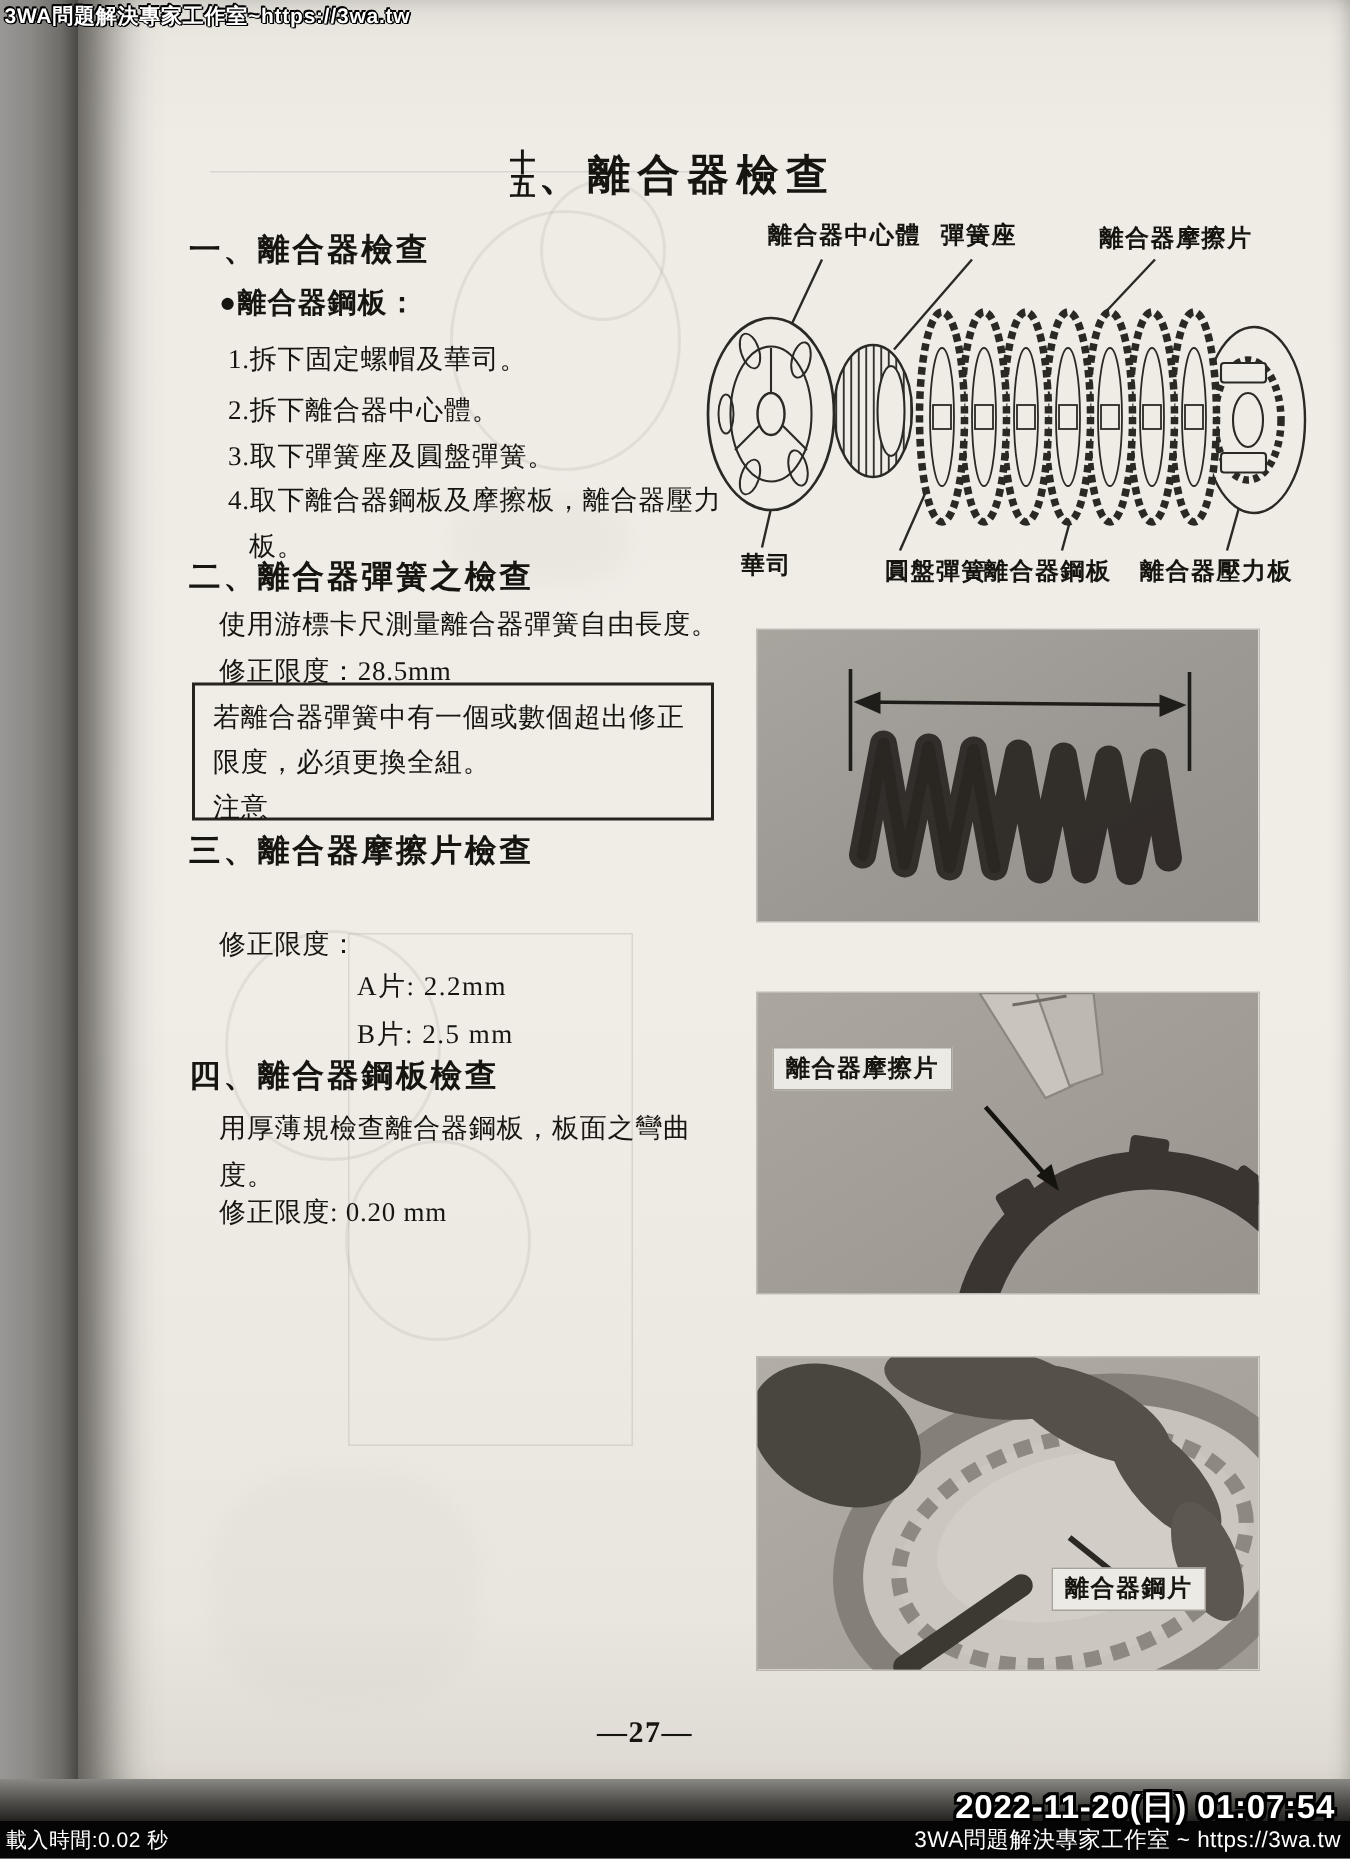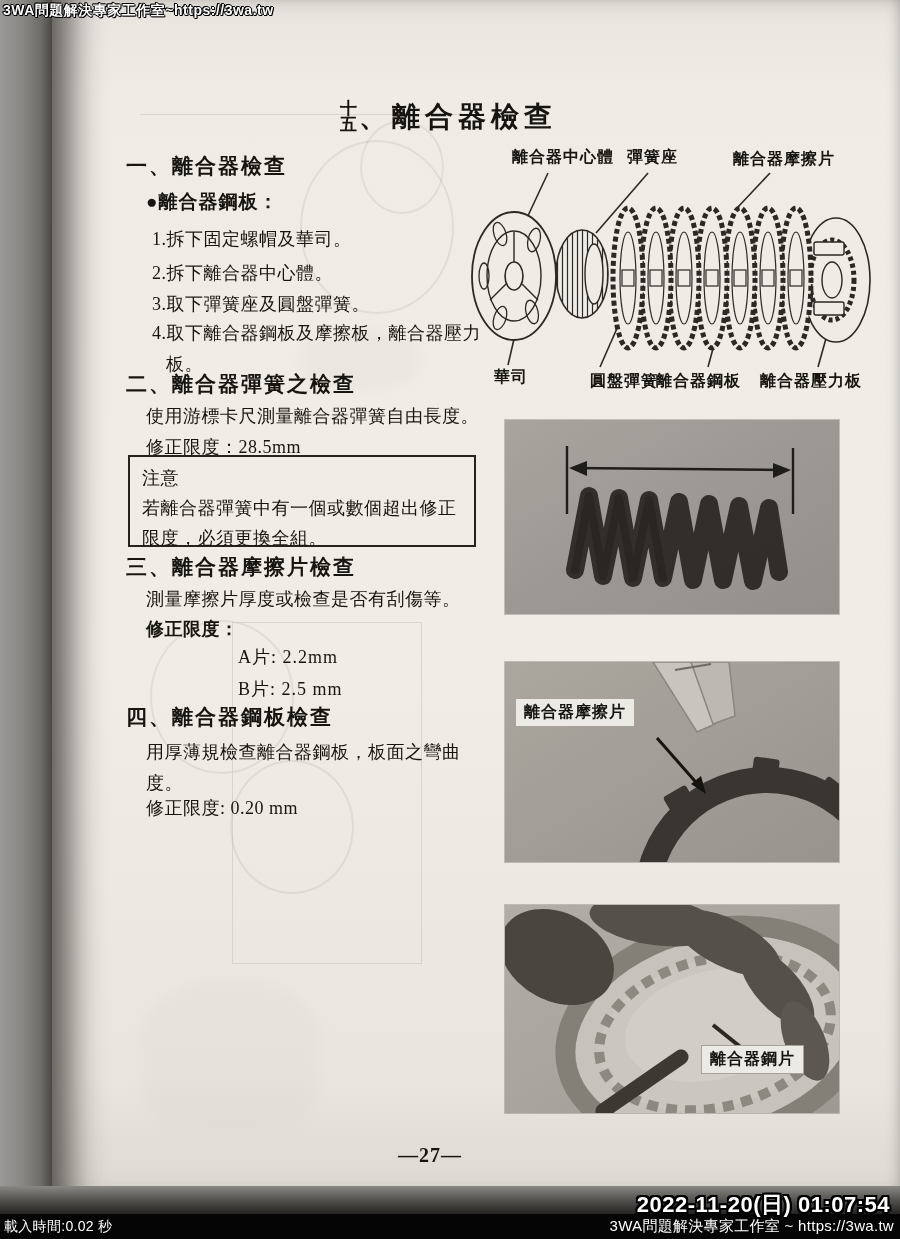--- a/index.html
+++ b/index.html
@@ -119,27 +119,26 @@
   <div class="subheading" style="top:189px;">●離合器鋼板：</div>
   <div class="step" style="top:224px;">1.拆下固定螺帽及華司。</div>
   <div class="step" style="top:258px;">2.拆下離合器中心體。</div>
   <div class="step" style="top:289px;">3.取下彈簧座及圓盤彈簧。</div>
   <div class="step" style="top:318px;">4.取下離合器鋼板及摩擦板，離合器壓力板。</div>
 
   <div class="heading" style="top:370px;">二、離合器彈簧之檢查</div>
   <div class="body-text" style="top:404px;white-space:nowrap;">使用游標卡尺測量離合器彈簧自由長度。</div>
   <div class="body-text" style="top:435px;">修正限度：28.5mm</div>
   <div class="note-box">
+    <div>若離合器彈簧中有一個或數個超出修正限度，必須更換全組。</div>
     <div>注意</div>
-    <div>若離合器彈簧中有一個或數個超出修正限度，必須更換全組。</div>
   </div>
 
   <div class="heading" style="top:553px;">三、離合器摩擦片檢查</div>
-  <div class="body-text" style="top:587px;white-space:nowrap;">測量摩擦片厚度或檢查是否有刮傷等。</div>
-  <div class="body-text" style="top:617px;font-weight:bold;">修正限度：</div>
+  <div class="body-text" style="top:617px;">修正限度：</div>
   <div class="spec" style="top:645px;text-align:right;">A片: 2.2mm</div>
   <div class="spec" style="top:677px;">B片: 2.5 mm</div>
 
   <div class="heading" style="top:703px;">四、離合器鋼板檢查</div>
   <div class="body-text" style="top:737px;width:322px;line-height:31px;">用厚薄規檢查離合器鋼板，板面之彎曲度。</div>
   <div class="body-text" style="top:796px;">修正限度: 0.20 mm</div>
 
   <div class="diagram">
     <svg width="406" height="252" viewBox="0 0 406 252">
       <g stroke="#2b2924" stroke-width="1.6" fill="none">

